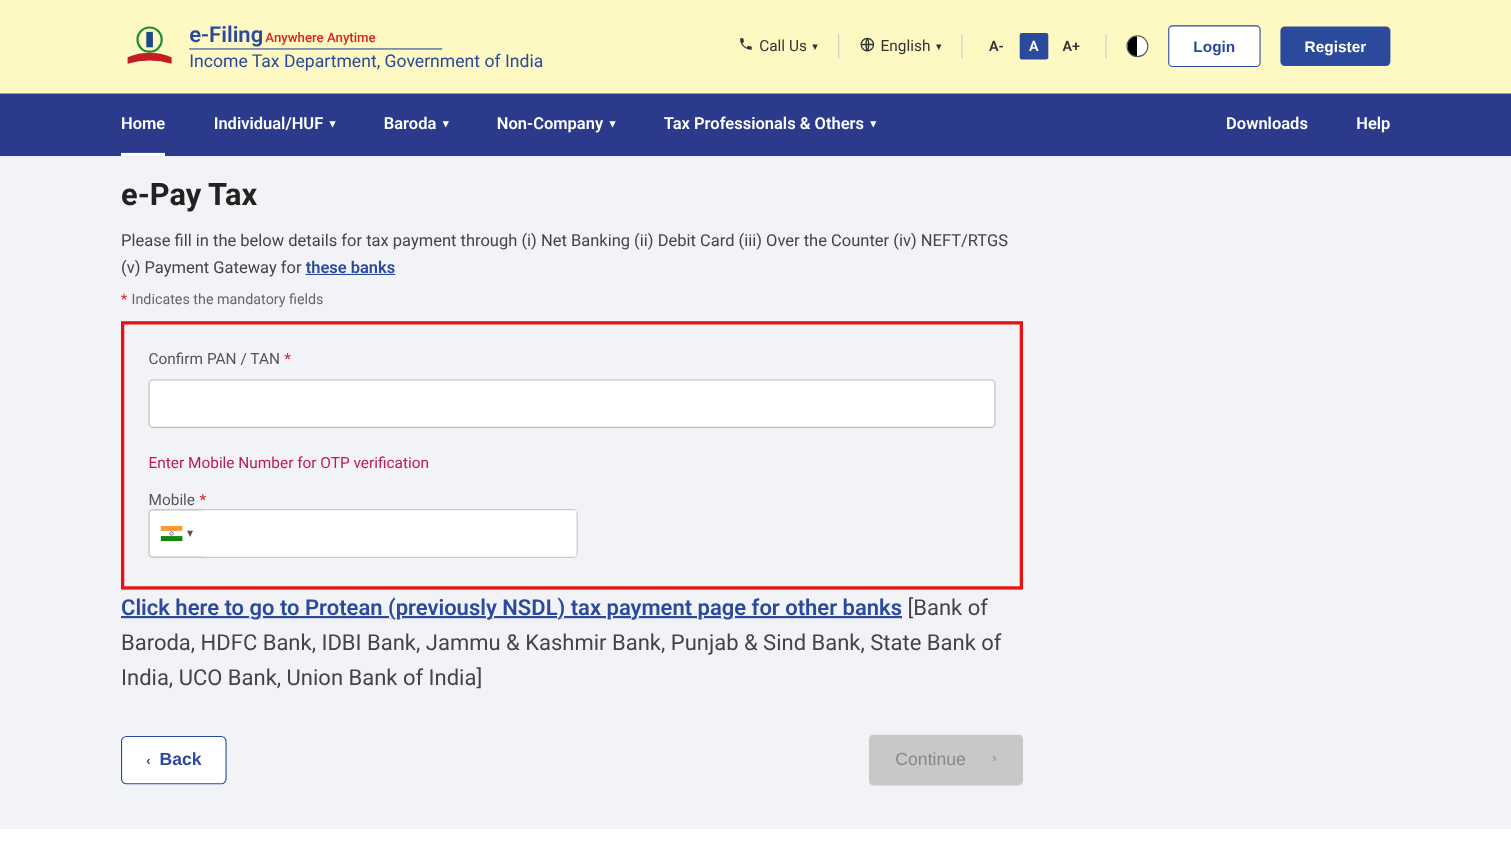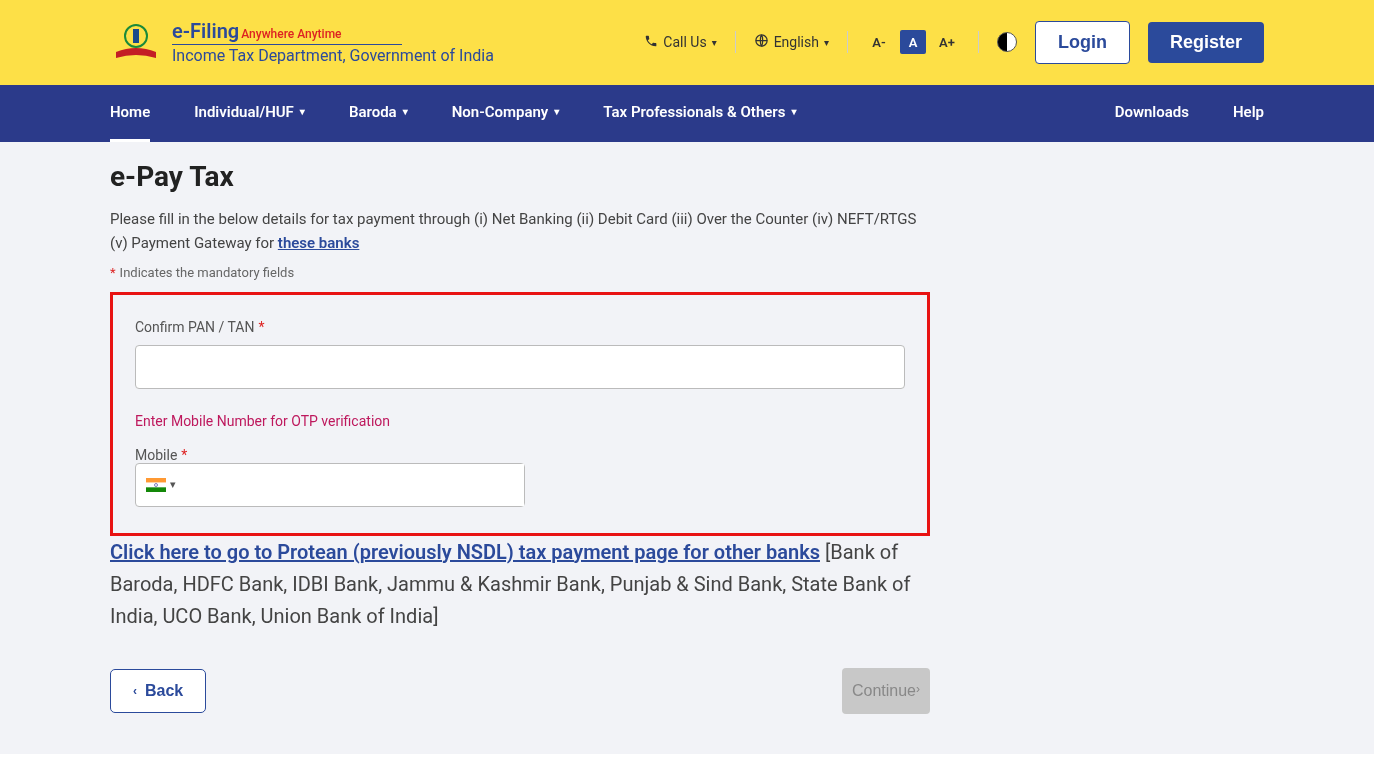--- a/index.html
+++ b/index.html
@@ -8,21 +8,21 @@
     background: #fff;
     color: #333;
     font-size: 14px;
     width: 1374px;
   }
   .topbar {
     display: flex;
     align-items: center;
     justify-content: space-between;
     padding: 20px 110px 20px 110px;
-    background: #fde047;
+    background: #fef9c3;
   }
   .logo-wrap {
     display: flex;
     align-items: center;
     gap: 10px;
   }
   .emblem {
     width: 52px; height: 40px;
     position: relative;
   }
@@ -36,21 +36,21 @@
     display:flex; align-items:center; gap:18px;
   }
   .top-action {
     display:flex; align-items:center; gap:5px; color:#333; font-size:14px; cursor:pointer;
   }
   .vsep { width:1px; height:22px; background:#ccc; }
   .fontsizes { display:flex; align-items:center; gap:8px;}
   .fontsize-btn { width:26px; height:24px; display:flex; align-items:center;justify-content:center; font-size:13px; font-weight:600; border-radius:2px; cursor:pointer;}
   .fontsize-btn.active { background:#2b4a9b; color:#fff;}
   .contrast-btn { width:20px;height:20px;border-radius:50%; background:linear-gradient(90deg,#000 50%,#fff 50%); border:1px solid #555; cursor:pointer;}
-  .btn { padding:10px 22px; font-size:18px; font-weight:600; border-radius:4px; cursor:pointer; border:none;}
+  .btn { padding:10px 22px; font-size:14px; font-weight:600; border-radius:4px; cursor:pointer; border:none;}
   .btn-login { background:#fff; color:#2b4a9b; border:1.5px solid #2b4a9b;}
   .btn-register { background:#2b4a9b; color:#fff;}
   .mainnav {
     background:#2b3a8a;
     display:flex;
     padding:0 110px;
     gap:44px;
   }
   .mainnav-item { color:#fff; font-size:15px; font-weight:600; padding:18px 0; cursor:pointer; display:flex; align-items:center; gap:6px; border-bottom:3px solid transparent;}
   .mainnav-item.active { border-bottom:3px solid #fff;}
@@ -90,21 +90,21 @@
   .mobile-text { border:none; outline:none; flex:1; height:100%; font-size:15px; padding:0 6px;}
   .proteam { font-size:20px; color:#444; max-width:820px; line-height:1.6;}
   .proteam a { color:#2b4a9b; text-decoration:underline; font-weight:600;}
   .action-row {
     display:flex; justify-content:space-between; align-items:center; margin-top:36px; max-width:820px;
   }
   .back-btn {
     background:#fff; border:1.5px solid #2b4a9b; color:#2b4a9b; padding:12px 22px; font-size:16px; font-weight:600; border-radius:5px; cursor:pointer; display:flex; align-items:center; gap:8px;
   }
   .continue-btn {
-    background:#c8c8c8; color:#888; padding:14px 10px; font-size:16px; font-weight:500; border:none; border-radius:4px; cursor:not-allowed; display:flex; gap:0;
+    background:#c8c8c8; color:#888; padding:14px 24px; font-size:16px; font-weight:500; border:none; border-radius:4px; cursor:not-allowed; display:flex; gap:24px;
   }
   .chev { font-size:12px;}
   .caret-down { font-size:10px;}
 </style>
 </head>
 <body>
 
 <div class="topbar">
   <div class="logo-wrap">
     <div class="emblem">

